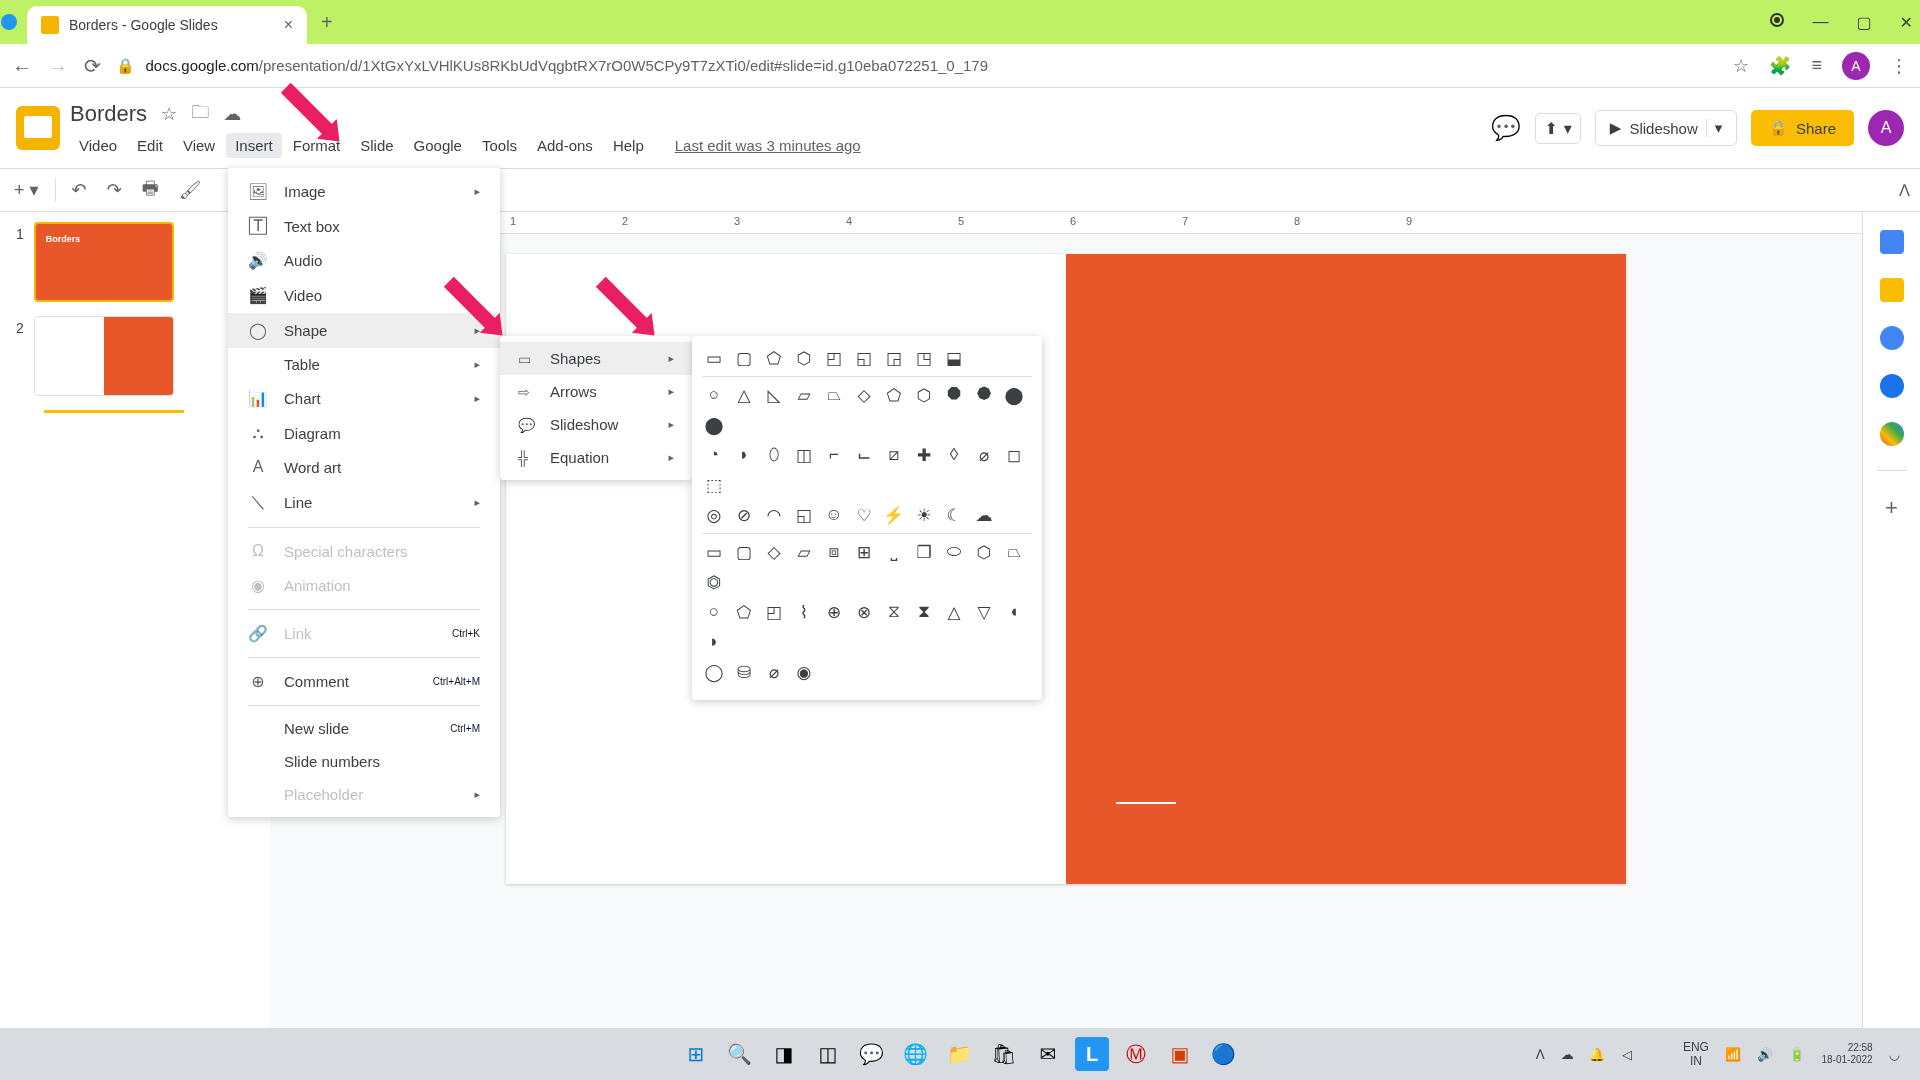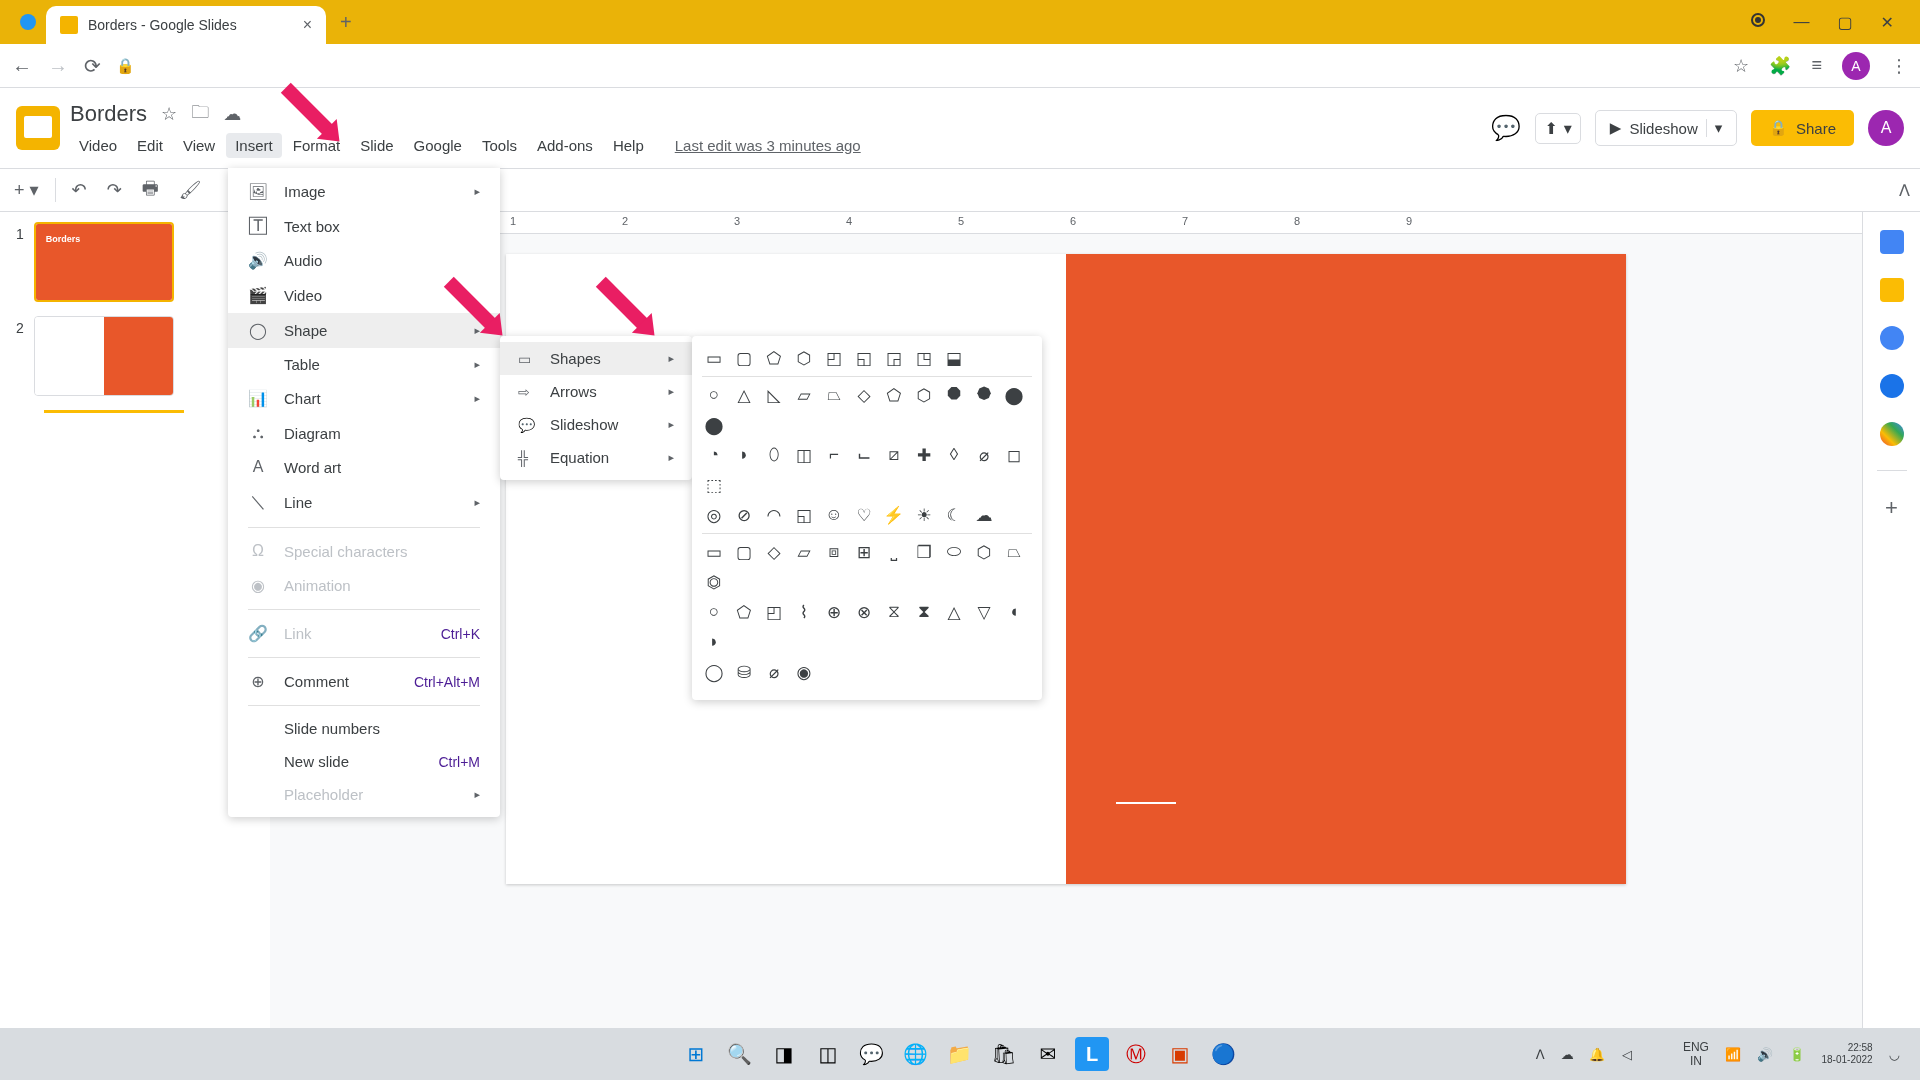--- a/index.html
+++ b/index.html
@@ -1,19 +1,19 @@
 <!DOCTYPE html>
 <html><head>
 <meta charset="utf-8">
 <style>
 * { margin: 0; padding: 0; box-sizing: border-box; font-family: 'Segoe UI', Arial, sans-serif; }
 body { background: #fff; overflow: hidden; width: 1920px; height: 1080px; position: relative; }
 
 
-.browser-top { height: 44px; background: #eab308; display: flex; align-items: center; padding: 0 20px; }
+.browser-top { height: 44px; background: #bef264; display: flex; align-items: center; padding: 0 1px; }
 .tab { background: #fff; height: 38px; margin-top: 6px; border-radius: 10px 10px 0 0; display: flex; align-items: center; padding: 0 14px; gap: 10px; min-width: 280px; }
 .tab-icon { width: 18px; height: 18px; background: #f4b400; border-radius: 2px; }
 .tab-title { font-size: 14px; color: #3c4043; }
 .tab-close { color: #5f6368; font-size: 16px; margin-left: auto; }
 .new-tab { color: #5f6368; font-size: 20px; padding: 0 14px; }
 .win-controls { margin-left: auto; display: flex; gap: 28px; color: #3c4043; font-size: 16px; padding-right: 6px; }
 .record-dot { width: 14px; height: 14px; border: 2px solid #333; border-radius: 50%; position: relative; }
 .record-dot::after { content: ''; width: 6px; height: 6px; background: #333; border-radius: 50%; position: absolute; top: 2px; left: 2px; }
 
 .url-bar { height: 44px; background: #fff; display: flex; align-items: center; padding: 0 12px; gap: 16px; border-bottom: 1px solid #dadce0; }
@@ -71,21 +71,21 @@
 .slide-line { position: absolute; bottom: 80px; left: 50px; width: 60px; height: 2px; background: #fff; }
 
 
 .dropdown { position: absolute; top: 0; left: 228px; width: 272px; background: #fff; box-shadow: 0 2px 10px rgba(0,0,0,0.2); border-radius: 0 0 4px 4px; z-index: 100; padding: 6px 0; }
 .dd-item { display: flex; align-items: center; padding: 8px 20px; gap: 16px; font-size: 15px; color: #3c4043; cursor: pointer; }
 .dd-item.highlight { background: #eeeeee; }
 .dd-item.disabled { color: #bdc1c6; }
 .dd-icon { width: 20px; text-align: center; color: #5f6368; font-size: 16px; }
 .dd-item.disabled .dd-icon { color: #bdc1c6; }
 .dd-arrow { margin-left: auto; color: #5f6368; font-size: 11px; }
-.dd-shortcut { margin-left: auto; color: #4c1d95; font-size: 14px; }
+.dd-shortcut { margin-left: auto; color: #0f172a; font-size: 10px; }
 .dd-sep { height: 1px; background: #e0e0e0; margin: 6px 20px; }
 
 .submenu { position: absolute; top: 162px; left: 500px; width: 192px; background: #fff; box-shadow: 0 2px 10px rgba(0,0,0,0.2); border-radius: 4px; z-index: 101; padding: 6px 0; }
 .sm-item { display: flex; align-items: center; padding: 8px 18px; gap: 14px; font-size: 15px; color: #3c4043; }
 .sm-item.highlight { background: #eeeeee; }
 .sm-icon { width: 18px; color: #5f6368; font-size: 14px; }
 .sm-arrow { margin-left: auto; color: #5f6368; font-size: 11px; }
 
 .shapes-panel { position: absolute; top: 162px; left: 692px; width: 350px; background: #fff; box-shadow: 0 2px 10px rgba(0,0,0,0.2); border-radius: 4px; z-index: 102; padding: 10px; }
 .shape-row { display: flex; gap: 6px; margin-bottom: 6px; flex-wrap: wrap; }
@@ -130,20 +130,21 @@
     <span>✕</span>
   </div>
 </div>
 
 <div class="url-bar">
   <span class="nav-btn">←</span>
   <span class="nav-btn disabled">→</span>
   <span class="nav-btn">⟳</span>
   <div class="url-field">
     <span>🔒</span>
+    <span><span class="domain">docs.google.com</span><span>/presentation/d/1XtGxYxLVHlKUs8RKbUdVqgbtRX7rO0W5CPy9T7zXTi0/edit#slide=id.g10eba072251_0_179</span></span>
   </div>
   <div class="url-icons">
     <span>☆</span>
     <span>🧩</span>
     <span>≡</span>
     <div class="avatar-circle">
         <span>A</span>
       </div>
     <span>⋮</span>
   </div>
@@ -319,26 +320,26 @@
     </div>
   <div class="dd-sep"></div>
   <div class="dd-item">
       <span class="dd-icon">⊕</span>
       <span>Comment</span>
       <span class="dd-shortcut">Ctrl+Alt+M</span>
     </div>
   <div class="dd-sep"></div>
   <div class="dd-item">
       <span class="dd-icon"></span>
-      <span>Slide numbers</span>
-    </div>
-  <div class="dd-item">
-      <span class="dd-icon"></span>
       <span>New slide</span>
       <span class="dd-shortcut">Ctrl+M</span>
+    </div>
+  <div class="dd-item">
+      <span class="dd-icon"></span>
+      <span>Slide numbers</span>
     </div>
   <div class="dd-item disabled">
       <span class="dd-icon"></span>
       <span>Placeholder</span>
       <span class="dd-arrow">▸</span>
     </div>
 </div>
 
 <div class="submenu" style="top:336px">
   <div class="sm-item highlight">

